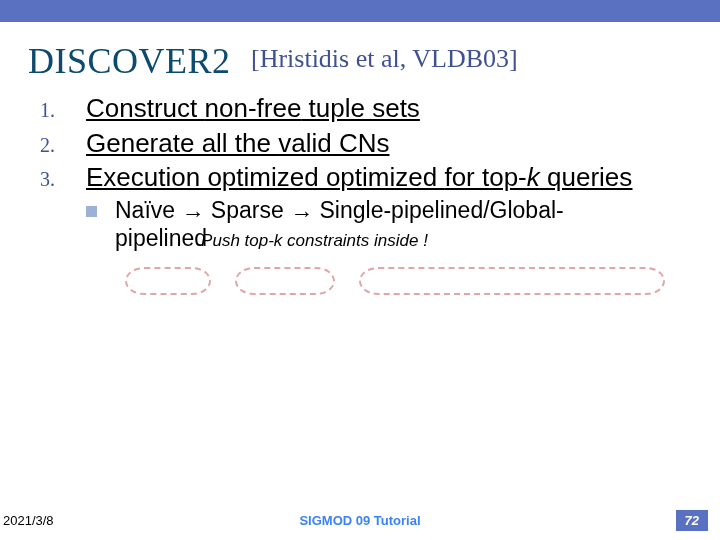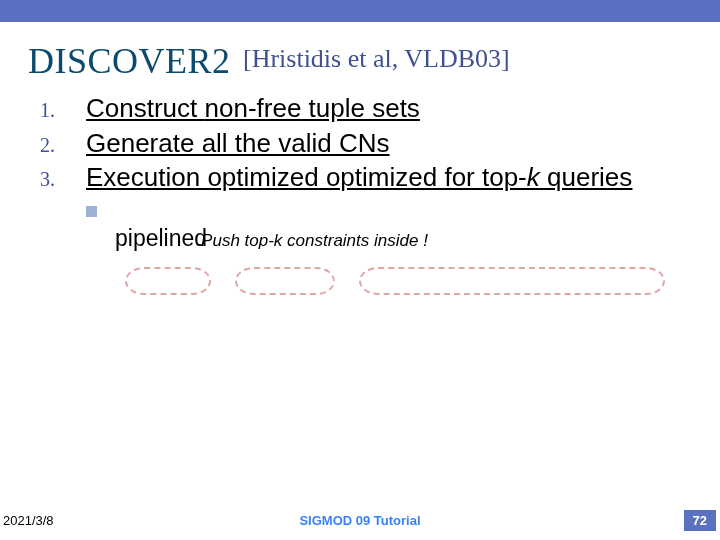--- a/index.html
+++ b/index.html
@@ -23,21 +23,21 @@
   .title-main {
     font-family: "Times New Roman", Times, serif;
     font-size: 36px;
     color: #0c4a6e;
     letter-spacing: 0.5px;
   }
   .title-cite {
     font-family: "Times New Roman", Times, serif;
     font-size: 26px;
     color: #3f5190;
-    margin-left: 8px;
+    margin-left: 16px;
     position: relative;
     top: -6px;
   }
   .body {
     margin-left: 40px;
     margin-right: 30px;
     font-size: 26px;
     color: #000;
     line-height: 1.25;
   }
@@ -114,27 +114,28 @@
   .footer .center {
     position: absolute;
     left: 50%;
     transform: translateX(-50%);
     bottom: 0;
     font-weight: bold;
     color: #3b82f6;
   }
   .footer .pagebox {
     position: absolute;
-    right: 4px;
+    right: 12px;
     bottom: -3px;
     background: #5a70c0;
     color: #fff;
     font-weight: bold;
     font-size: 13px;
     padding: 3px 9px;
+    font-style: italic;
   }
   .ann-wrap {
     position: absolute;
     left: 111px;
     top: 267px;
     width: 560px;
     height: 34px;
     pointer-events: none;
   }
 </style>
@@ -166,21 +167,21 @@
       <span class="num">3.</span>
       <span class="txt">
         <span>Execution optimized optimized </span><span class="ul-word"><span>for top-</span><span class="italic">k</span><span> queries</span></span>
       </span>
     </li>
   </ol>
 
   <div class="sub-row">
     <div class="sq-bullet"></div>
     <div class="sub-txt">
-      <br>
+      <span>Naïve → Sparse → Single-pipelined/Global-</span><br>
       <span>pipelined</span><span class="annot-italic" style="margin-left:-6px;">Push top-k constraints inside !</span>
     </div>
   </div>
 </div>
 
 <div class="ann-wrap">
   <div class="annot" style="left:14px; width:86px;"></div>
   <div class="annot" style="left:124px; width:100px;"></div>
   <div class="annot" style="left:248px; width:306px;"></div>
 </div>

